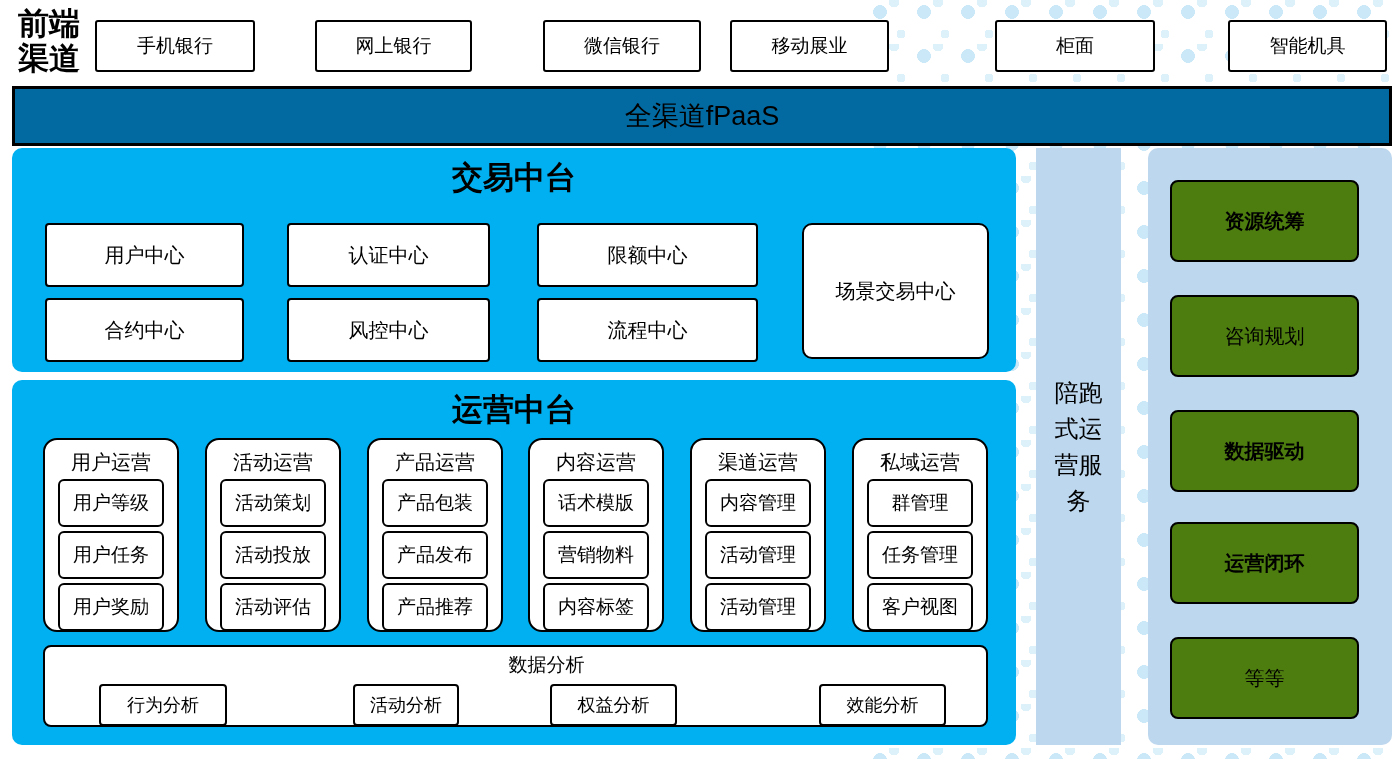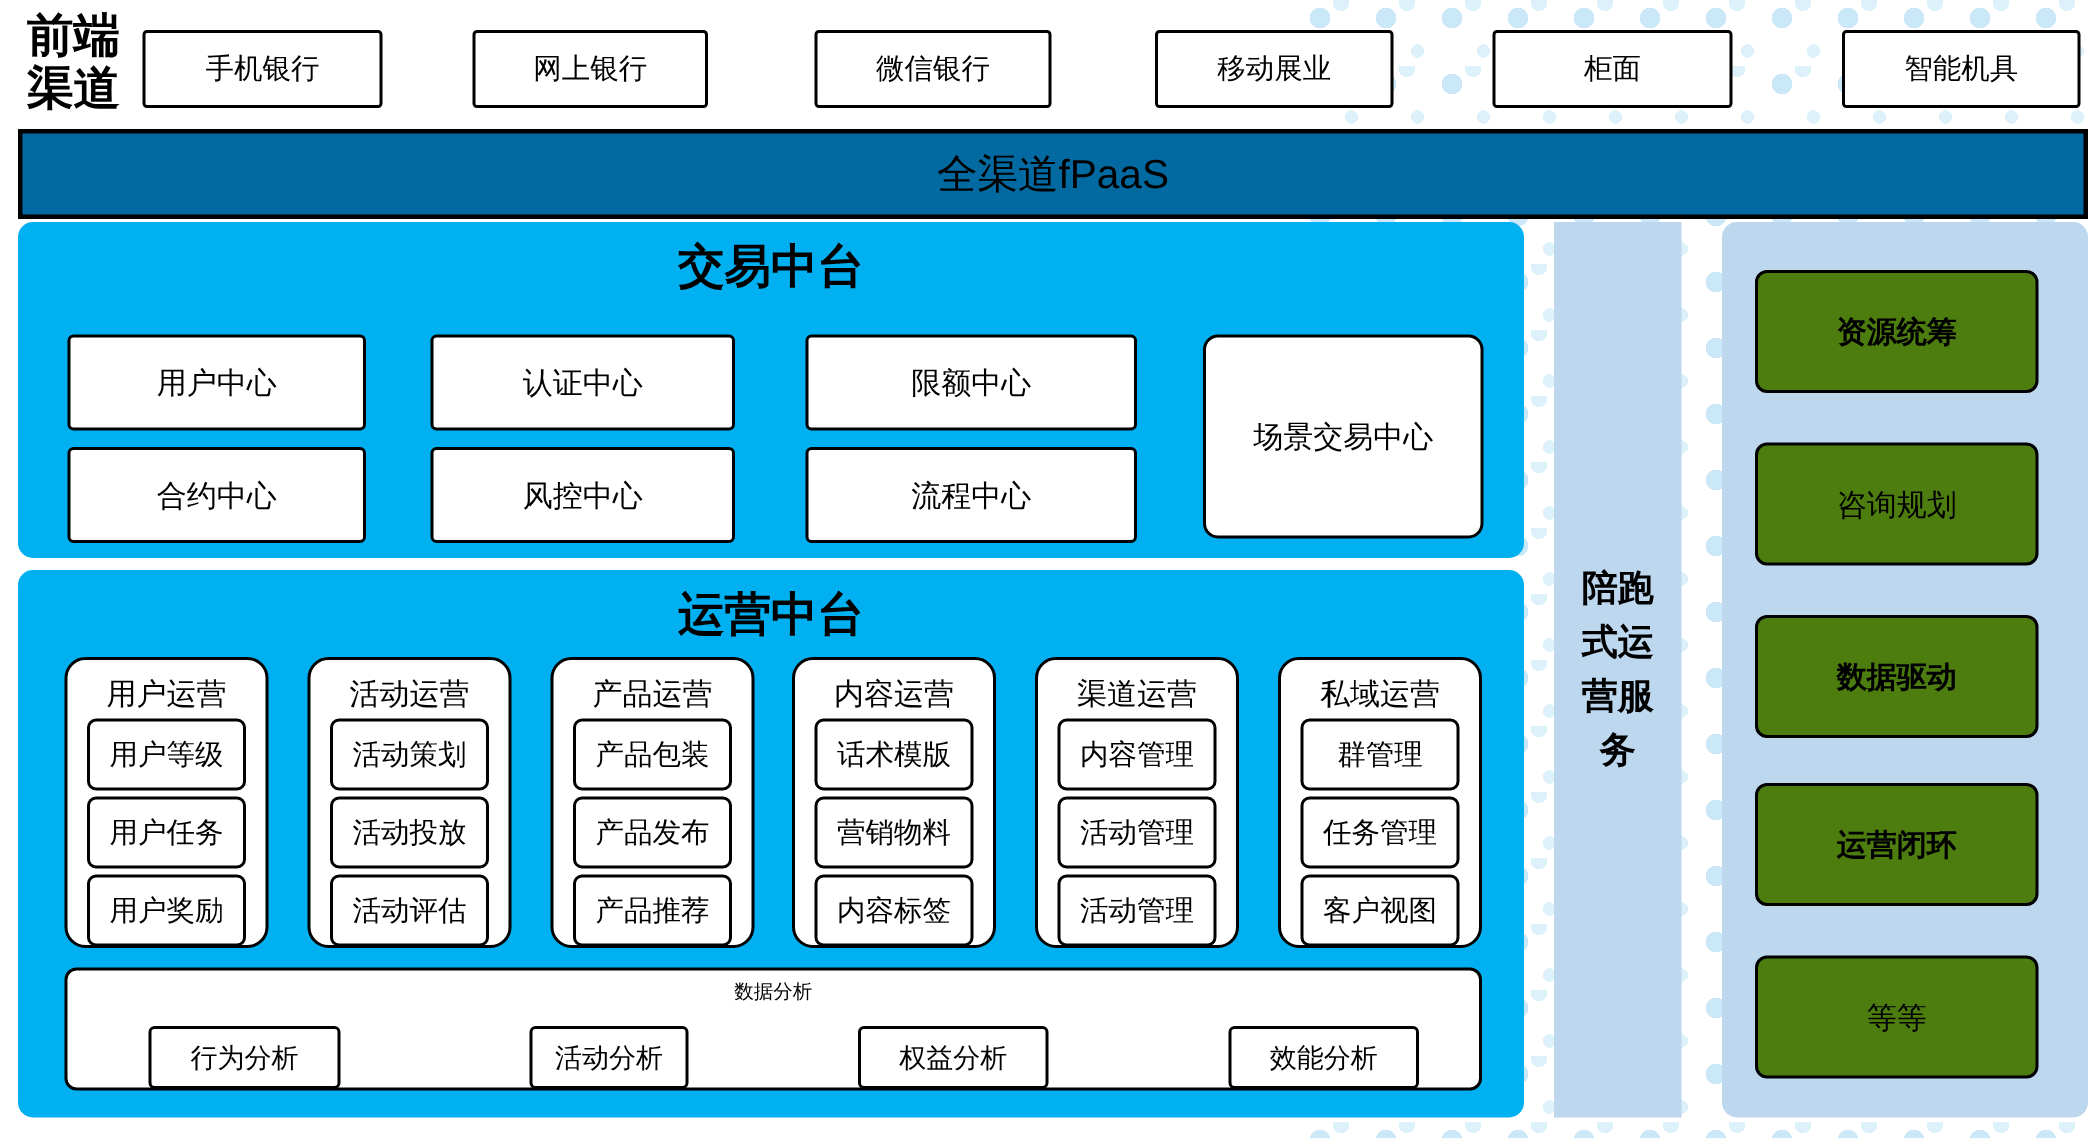--- a/index.html
+++ b/index.html
@@ -54,29 +54,29 @@
   .group{background:#fff;border:2px solid #000;border-radius:14px;top:58px;width:132px;height:190px;}
   .group-title{position:absolute;top:9px;left:0;width:100%;text-align:center;font-size:20px;font-weight:500;}
   .gitem{
     position:absolute;left:50%;transform:translateX(-50%);
     width:102px;height:44px;background:#fff;border:2px solid #000;border-radius:6px;
     display:flex;align-items:center;justify-content:center;
     font-size:19px;font-weight:500;white-space:nowrap;
   }
 
   .analysis{left:31px;top:265px;width:941px;height:78px;background:#fff;border:2px solid #000;border-radius:8px;}
-  .analysis-title{position:absolute;top:5px;left:0;width:100%;text-align:center;font-size:13px;font-weight:500;}
+  .analysis-title{position:absolute;top:5px;left:0;width:100%;text-align:center;font-size:19px;font-weight:500;padding-left:31px;}
   .abox{top:37px;height:38px;border-radius:4px;font-size:18px;font-weight:500;}
 
   .sidebar{
     left:1036px;top:148px;width:85px;height:597px;background:var(--lightblue);
     display:flex;align-items:center;justify-content:center;
   }
   .sidebar-text{
-    width:50px;font-size:24px;line-height:36px;font-weight:700;
+    width:50px;font-size:24px;line-height:36px;font-weight:400;
     word-break:break-all;text-align:center;
   }
 
   .panel{left:1148px;top:148px;width:244px;height:597px;background:var(--lightblue);border-radius:10px;}
   .pbox{
     position:absolute;left:22px;width:185px;height:78px;
     background:#4d7c0f;border:2px solid #000;border-radius:8px;
     display:flex;align-items:center;justify-content:center;
     font-size:20px;
   }
@@ -86,21 +86,21 @@
 <body>
 
 <div class="canvas">
 
   <div class="dots"></div>
 
   <div class="abs front-label">前端渠道</div>
   <div class="abs center wbox chan" style="left:315px;width:153px">网上银行</div>
   <div class="abs center wbox chan" style="left:95px;width:156px">手机银行</div>
   <div class="abs center wbox chan" style="left:543px;width:154px">微信银行</div>
-  <div class="abs center wbox chan" style="left:770px;width:155px">移动展业</div>
+  <div class="abs center wbox chan" style="left:730px;width:155px">移动展业</div>
   <div class="abs center wbox chan" style="left:995px;width:156px">柜面</div>
   <div class="abs center wbox chan" style="left:1228px;width:155px">智能机具</div>
 
   <div class="abs center fpaas">全渠道fPaaS</div>
 
   <div class="abs section" style="left:12px;top:148px;width:1004px;height:224px">
     <div class="sec-title">交易中台</div>
     <div class="abs center wbox tbox" style="left:33px;top:75px;width:195px">用户中心</div>
     <div class="abs center wbox tbox" style="left:275px;top:75px;width:199px">认证中心</div>
     <div class="abs center wbox tbox" style="left:525px;top:75px;width:217px">限额中心</div>
@@ -147,21 +147,21 @@
       <div class="group-title">私域运营</div>
       <div class="gitem" style="top:39px">群管理</div>
       <div class="gitem" style="top:91px">任务管理</div>
       <div class="gitem" style="top:143px">客户视图</div>
     </div>
 
     <div class="abs analysis">
       <div class="analysis-title">数据分析</div>
       <div class="abs center wbox abox" style="left:54px;width:124px">行为分析</div>
       <div class="abs center wbox abox" style="left:308px;width:102px">活动分析</div>
-      <div class="abs center wbox abox" style="left:527px;width:123px">权益分析</div>
+      <div class="abs center wbox abox" style="left:505px;width:123px">权益分析</div>
       <div class="abs center wbox abox" style="left:774px;width:123px">效能分析</div>
     </div>
   </div>
 
   <div class="abs sidebar">
     <div class="sidebar-text">陪跑式运营服务</div>
   </div>
 
   <div class="abs panel">
     <div class="pbox bold" style="top:32px">资源统筹</div>

